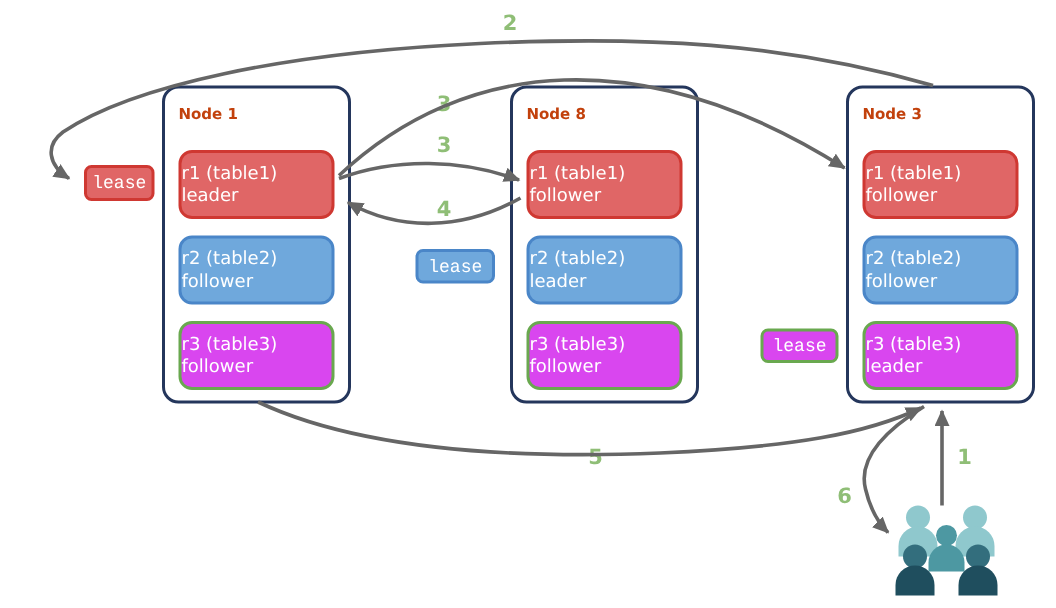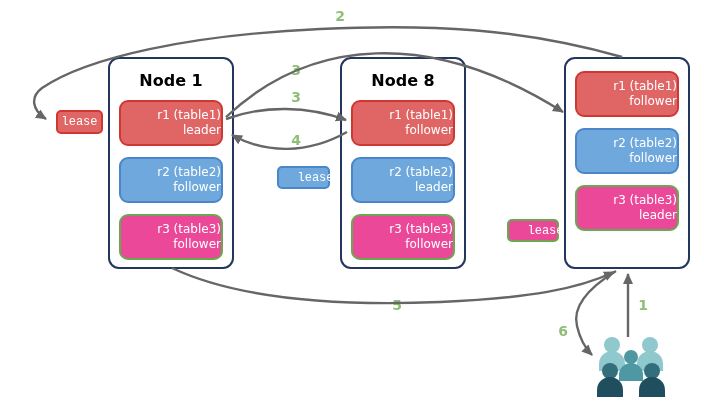--- a/index.html
+++ b/index.html
@@ -8,32 +8,32 @@
     font-family:"DejaVu Sans","Liberation Sans",sans-serif;overflow:hidden;
   }
   
   .node{
     position:absolute;top:57px;width:126px;height:212px;box-sizing:border-box;
     background:#ffffff;border:2px solid #24365c;border-radius:11px;
     padding:12px 9px 0 9px;
   }
   .node.pos-n1{left:108px;} .node.pos-n2{left:340px;} .node.pos-n3{left:564px;}
   .node-title{
-    height:29px;text-align:center;font-size:16px;font-weight:bold;color:#000000;
+    height:29px;text-align:left;font-size:10px;font-weight:bold;color:#c2410c;
   }
   .replicas{display:flex;flex-direction:column;gap:11px;}
   .replica{
     height:46px;box-sizing:border-box;border-radius:9px;border:2px solid;
-    color:#ffffff;font-size:12px;line-height:15px;text-align:right;
+    color:#ffffff;font-size:12px;line-height:15px;text-align:left;
     display:flex;flex-direction:column;justify-content:center;
   }
   .replica span{display:block;}
   .replica[data-color="#e06666"],.lease[data-color="#e06666"]{background:#e06666;border-color:#cf3832;}
-  .replica[data-color="#6fa8dc"],.lease[data-color="#6fa8dc"]{background:#6fa8dc;border-color:#4a86c8;padding-left:24px;}
-  .replica[data-color="#93c47d"],.lease[data-color="#93c47d"]{background:#ec4899;border-color:#69a84f;padding-left:25px;}
+  .replica[data-color="#6fa8dc"],.lease[data-color="#6fa8dc"]{background:#6fa8dc;border-color:#4a86c8;}
+  .replica[data-color="#93c47d"],.lease[data-color="#93c47d"]{background:#d946ef;border-color:#69a84f;}
   
   .lease{
     position:absolute;box-sizing:border-box;border:2px solid;border-radius:5px;
     color:#fff;font-size:12px;display:flex;align-items:center;justify-content:center;font-family:Liberation Mono, monospace;
   }
   .lease.pos-red{left:56px;top:110px;width:47px;height:24px;}
   .lease.pos-blue{left:277px;top:166px;width:53px;height:23px;}
   .lease.pos-green{left:507px;top:219px;width:52px;height:23px;}
   
   .step{
@@ -86,20 +86,21 @@
         <span>leader</span>
       </div>
       <div class="replica" data-color="#93c47d">
         <span>r3 (table3)</span>
         <span>follower</span>
       </div>
     </div>
   </div>
 
   <div class="node pos-n3">
+    <div class="node-title">Node 3</div>
     <div class="replicas">
       <div class="replica" data-color="#e06666">
         <span>r1 (table1)</span>
         <span>follower</span>
       </div>
       <div class="replica" data-color="#6fa8dc">
         <span>r2 (table2)</span>
         <span>follower</span>
       </div>
       <div class="replica" data-color="#93c47d">

